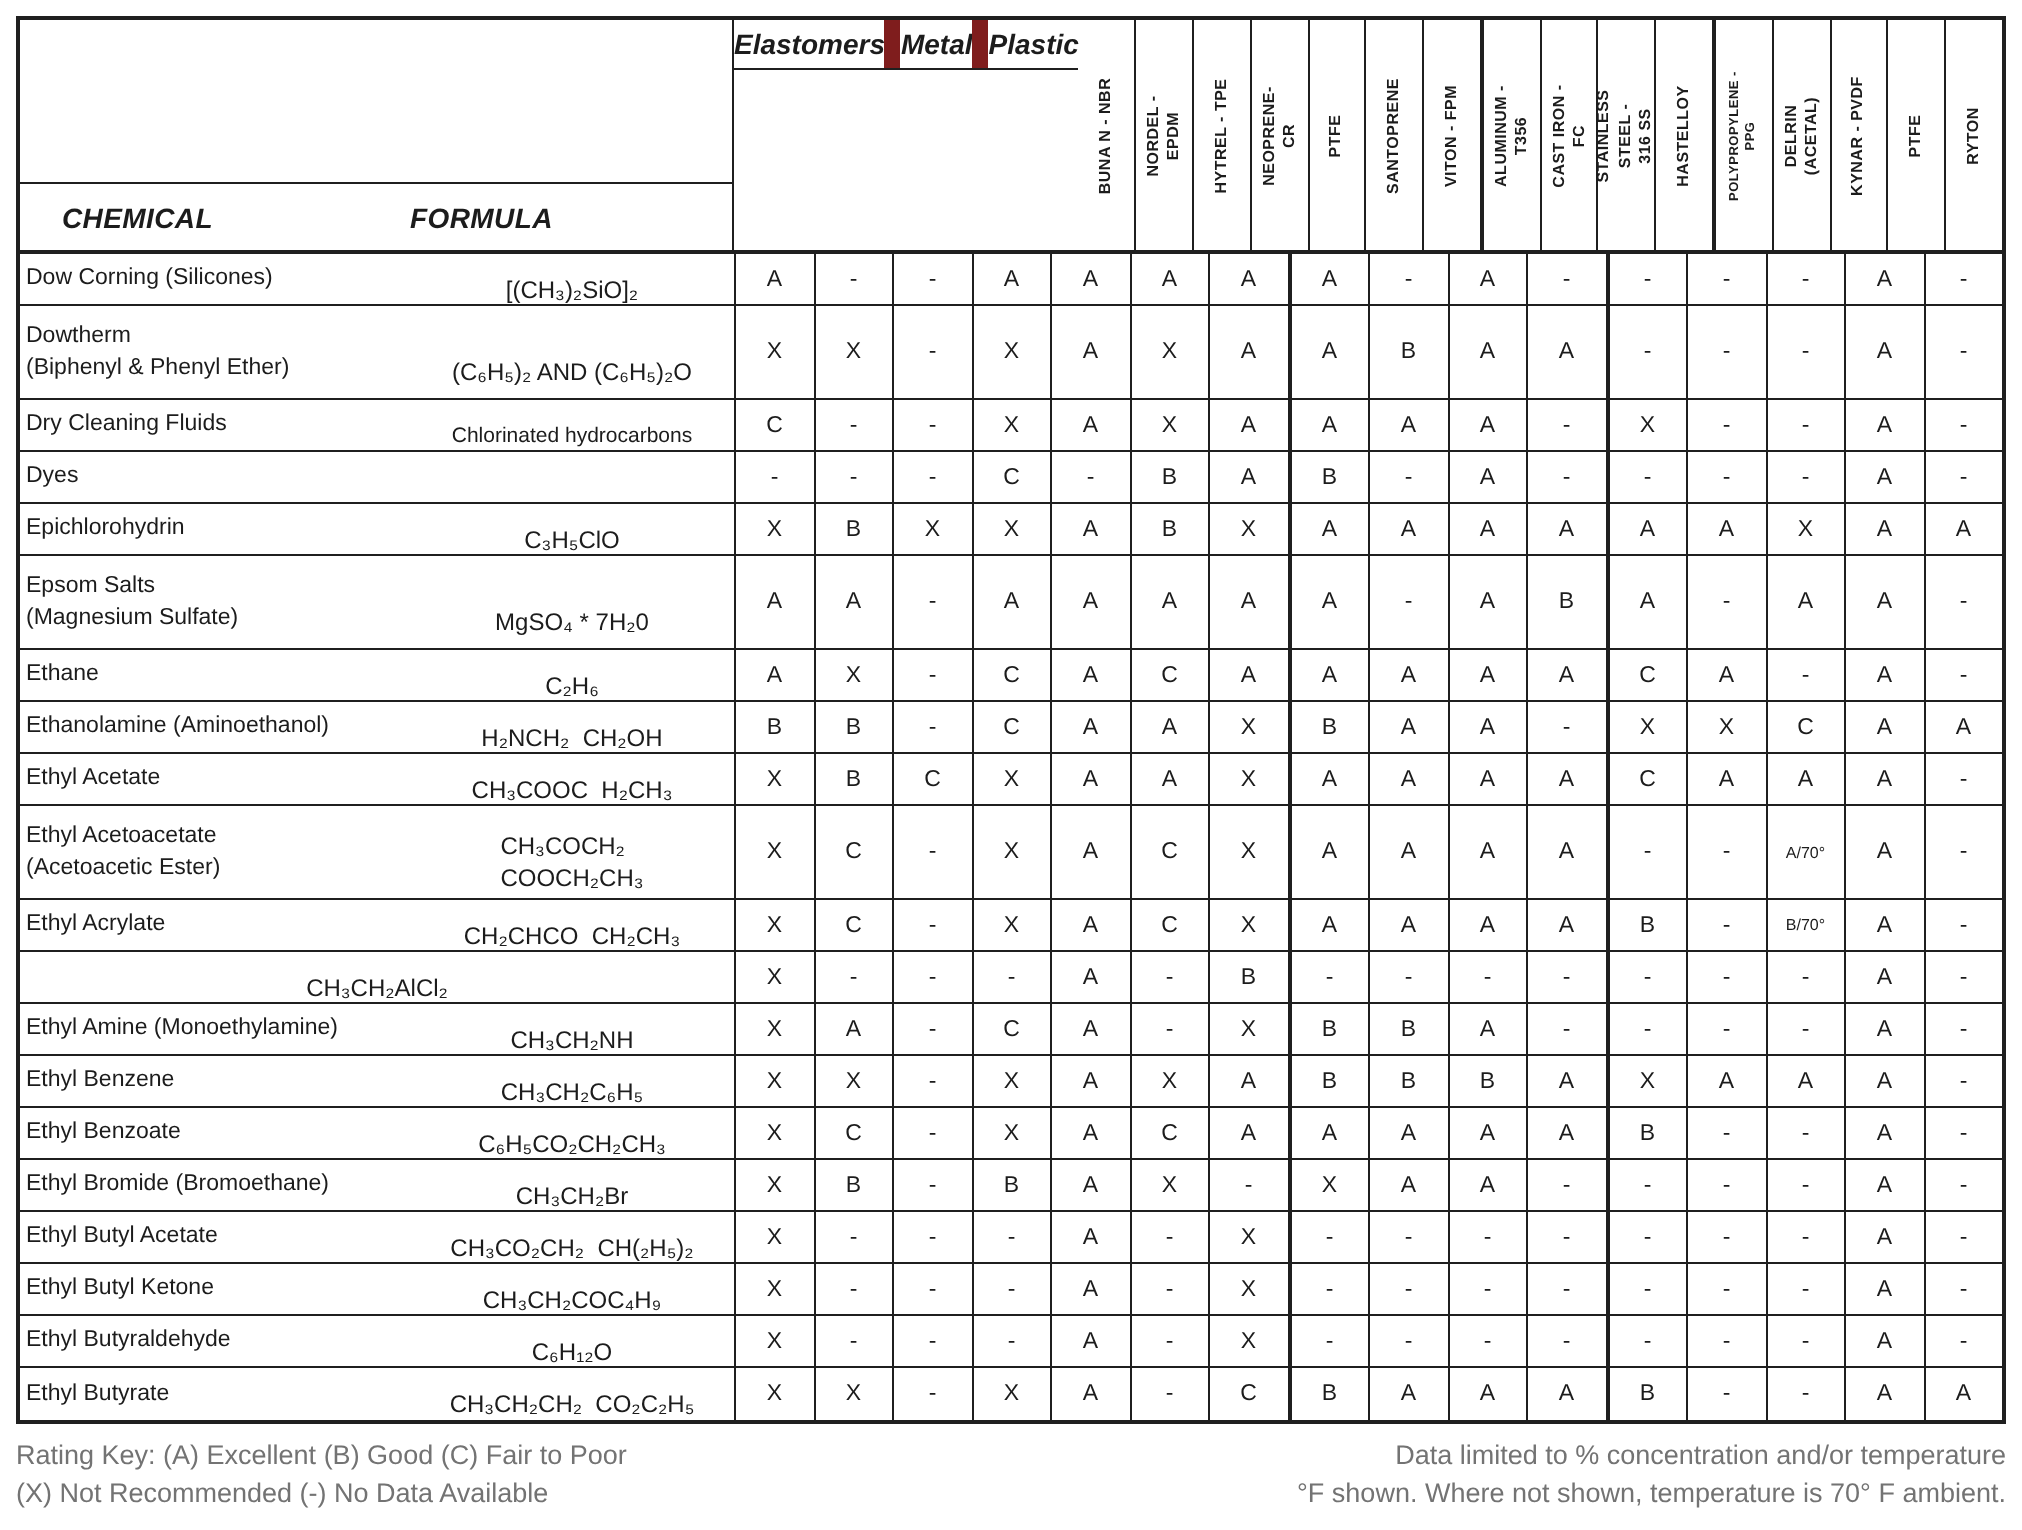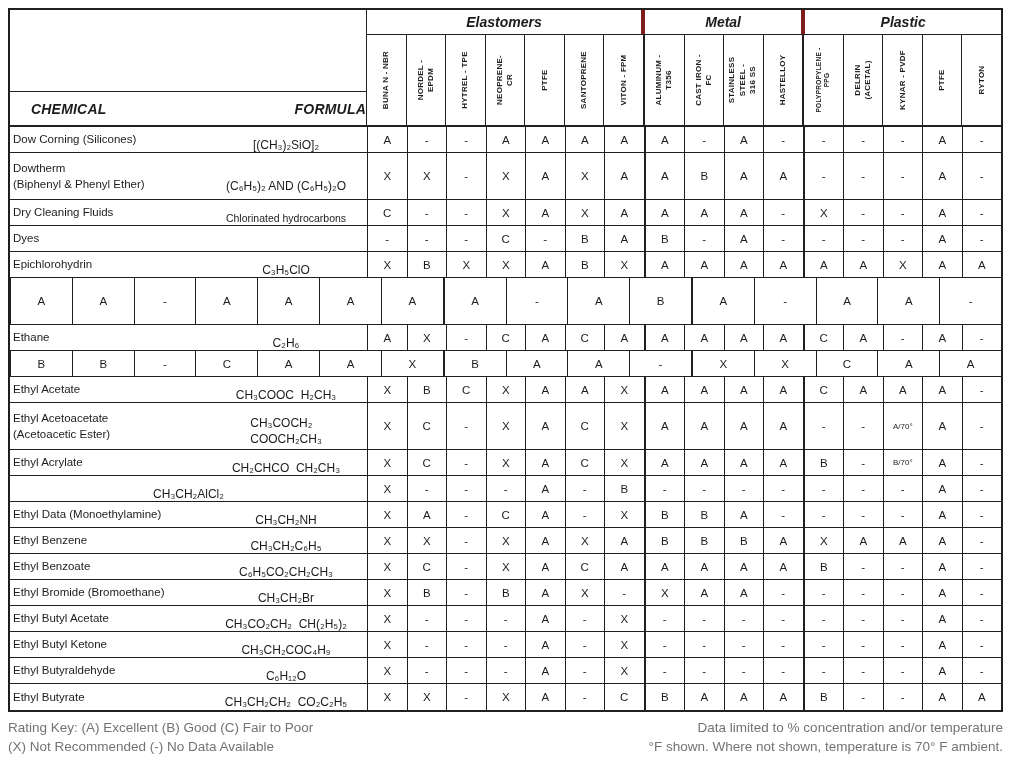--- a/index.html
+++ b/index.html
@@ -16,28 +16,28 @@
   
   .thead { display: flex; height: 117px; border-bottom: 2px solid #1f1f1f; }
   .corner { width: 357px; display: flex; flex-direction: column; border-right: 1px solid #1f1f1f; gap: 23px; }
   .corner-empty { flex: 1; }
   .corner-labels {
     height: 34px; border-top: 1px solid #1f1f1f;
     display: flex; align-items: center;
     font-weight: bold; font-style: italic; font-size: 14px; letter-spacing: 0.2px;
   }
   .chem-label { width: 195px; padding-left: 21px; }
-  .formula-label { flex: 1; text-align: right; }
-  .cols { flex: 1; display: flex; flex-direction: column; }
+  .formula-label { flex: 1; text-align: left; }
+  .cols { flex: 1; display: flex; flex-direction: row; }
   .group-row { height: 25px; display: flex; border-bottom: 1px solid #1f1f1f; }
   .gcell {
     display: flex; align-items: center; justify-content: center;
     font-weight: bold; font-style: italic; font-size: 14px;
   }
-  .gcell.sec { border-left: 4px solid #7f1d1d; text-align: center; }
+  .gcell.sec { border-left: 8px solid #7f1d1d; text-align: center; }
   .colhead-row { flex: 1; display: flex; }
   .chcell { flex: 1 1 0; position: relative; border-left: 1px solid #1f1f1f; }
   .chcell:first-child { border-left: none; }
   .chcell.sec { border-left-width: 2px; }
   .vh {
     position: absolute; left: 50%; top: 50%;
     width: 88px; height: 38px;
     transform: translate(-50%, -50%) rotate(-90deg);
     display: flex; flex-direction: column; align-items: center; justify-content: center;
     font-weight: bold; font-size: 8px; line-height: 1.3; letter-spacing: 0.25px;
@@ -312,20 +312,29 @@
           <div class="rate">A</div>
           <div class="rate">A</div>
           <div class="rate">A</div>
           <div class="rate sec">A</div>
           <div class="rate">A</div>
           <div class="rate">X</div>
           <div class="rate">A</div>
           <div class="rate">A</div>
         </div>
         <div class="row tall">
+          <div class="leftcell">
+            <div class="chem">
+              <div>Epsom Salts</div>
+              <div>(Magnesium Sulfate)</div>
+            </div>
+            <div class="form flow">
+              <div class="fwrap"><div>MgSO₄ * 7H₂0</div></div>
+            </div>
+          </div>
           <div class="rate">A</div>
           <div class="rate">A</div>
           <div class="rate">-</div>
           <div class="rate">A</div>
           <div class="rate">A</div>
           <div class="rate">A</div>
           <div class="rate">A</div>
           <div class="rate sec">A</div>
           <div class="rate">-</div>
           <div class="rate">A</div>
@@ -356,20 +365,28 @@
           <div class="rate">A</div>
           <div class="rate">A</div>
           <div class="rate">A</div>
           <div class="rate sec">C</div>
           <div class="rate">A</div>
           <div class="rate">-</div>
           <div class="rate">A</div>
           <div class="rate">-</div>
         </div>
         <div class="row">
+          <div class="leftcell">
+            <div class="chem">
+              <div>Ethanolamine (Aminoethanol)</div>
+            </div>
+            <div class="form">
+              <div class="fwrap"><div>H₂NCH₂  CH₂OH</div></div>
+            </div>
+          </div>
           <div class="rate">B</div>
           <div class="rate">B</div>
           <div class="rate">-</div>
           <div class="rate">C</div>
           <div class="rate">A</div>
           <div class="rate">A</div>
           <div class="rate">X</div>
           <div class="rate sec">B</div>
           <div class="rate">A</div>
           <div class="rate">A</div>
@@ -478,21 +495,21 @@
           <div class="rate">-</div>
           <div class="rate sec">-</div>
           <div class="rate">-</div>
           <div class="rate">-</div>
           <div class="rate">A</div>
           <div class="rate">-</div>
         </div>
         <div class="row">
           <div class="leftcell">
             <div class="chem">
-              <div>Ethyl Data (Monoethylamine)</div>
+              <div>Ethyl Amine (Monoethylamine)</div>
             </div>
             <div class="form">
               <div class="fwrap"><div>CH₃CH₂NH</div></div>
             </div>
           </div>
           <div class="rate">X</div>
           <div class="rate">A</div>
           <div class="rate">-</div>
           <div class="rate">C</div>
           <div class="rate">A</div>

